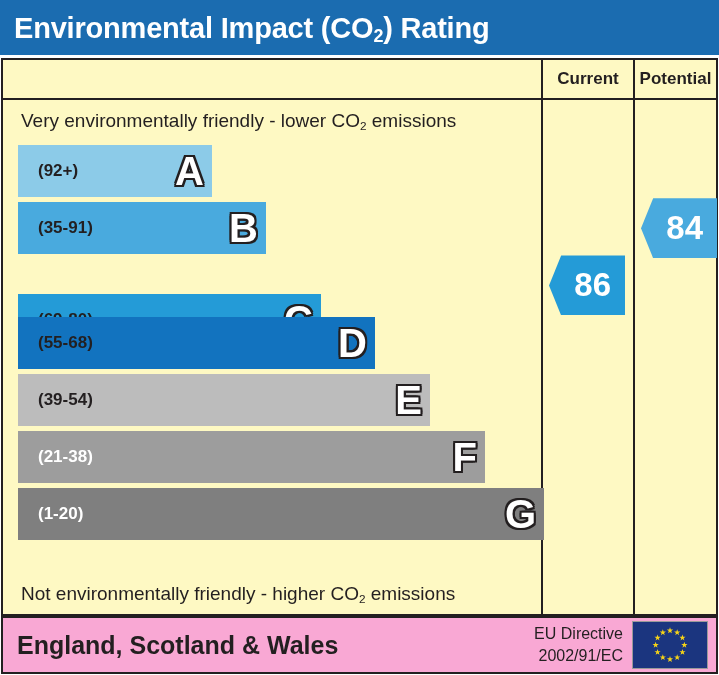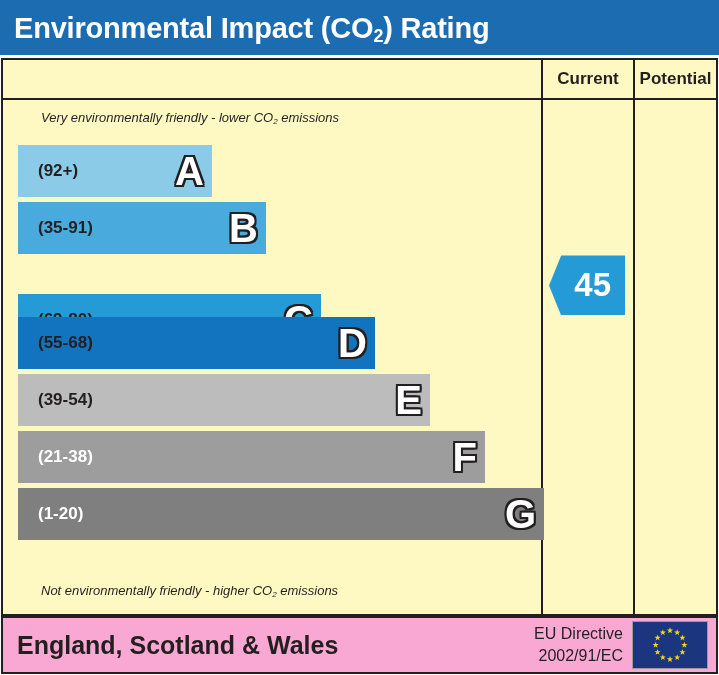--- a/index.html
+++ b/index.html
@@ -95,25 +95,23 @@
     width: 2px;
     background: #231f20;
   }
   .vsep.a { left: 538px; }
   .vsep.b { left: 630px; }
 
   
   .caption {
     position: absolute;
     left: 18px;
-    font-style: italic;
-    font-size: 13px;
+    font-size: 19px;
     color: #231f20;
     white-space: nowrap;
-    margin-left: 20px;
   }
   .caption sub {
     font-size: 0.62em;
     vertical-align: baseline;
     position: relative;
     bottom: -0.28em;
   }
   .caption.top    { top: 50px; }
   .caption.bottom { top: 523px; }
 
@@ -270,21 +268,24 @@
           <span class="band-range" style="color: rgb(255, 255, 255);">(1-20)</span>
           <span class="band-letter">G</span>
         </div>
       </div>
 
     <div class="caption bottom">
       <span>Not environmentally friendly - higher CO</span><sub>2</sub><span> emissions</span>
     </div>
 
     <div class="marker" id="marker-current" style="background: rgb(36, 155, 215); left: 546px; width: 76px; top: 195.4px;">
-      <span>45</span>
+      <span>86</span>
+    </div>
+    <div class="marker" id="marker-potential" style="background: rgb(73, 170, 222); left: 638px; width: 76px; top: 138.2px;">
+      <span>84</span>
     </div>
 
   </div>
 
   <div class="footer">
     <div class="footer-title">England, Scotland &amp; Wales</div>
     <div class="eu-text">
       <div>EU Directive</div>
       <div>2002/91/EC</div>
     </div>

